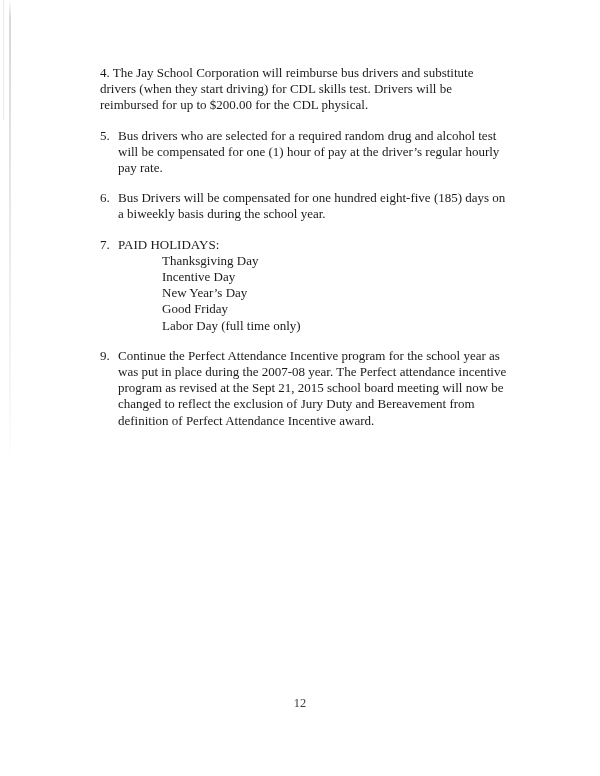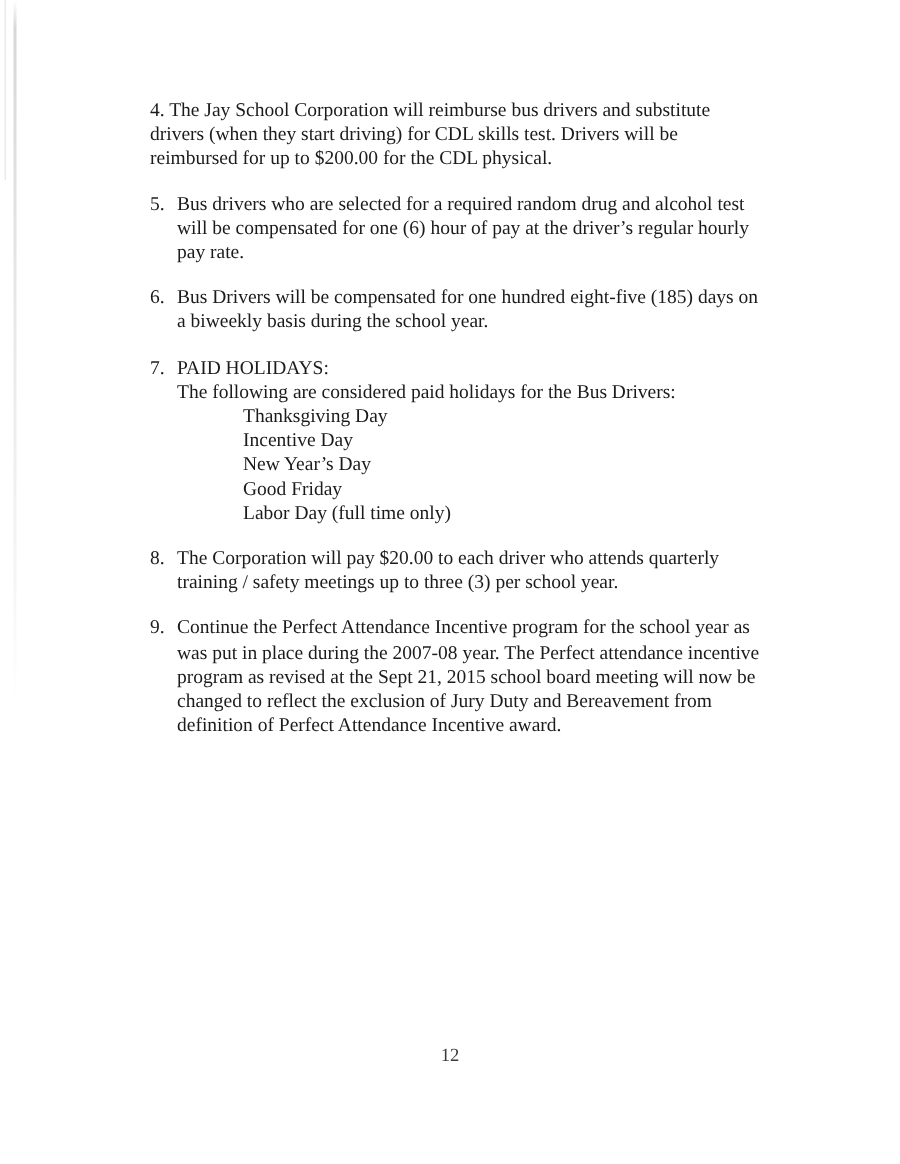--- a/index.html
+++ b/index.html
@@ -124,36 +124,34 @@
 
 <div class="page">
 
   <div class="scan-streak"></div>
   <div class="scan-streak-2"></div>
 
   <div class="content">
 
     <p class="item item-flush"><span class="num">4.</span><span>The Jay School Corporation will reimburse bus drivers and substitute drivers (when they start driving) for CDL skills test.  Drivers will be reimbursed for up to $200.00 for the CDL physical.</span></p>
 
-    <p class="item item-hang"><span class="num">5.</span><span class="body">Bus drivers who are selected for a required random drug and alcohol test will be compensated for one (6) hour of pay at the driver’s regular hourly pay rate.</span></p>
+    <p class="item item-hang"><span class="num">5.</span><span class="body">Bus drivers who are selected for a required random drug and alcohol test will be compensated for one (1) hour of pay at the driver’s regular hourly pay rate.</span></p>
 
     <p class="item item-hang"><span class="num">6.</span><span class="body">Bus Drivers will be compensated for one hundred eight-five (185) days on a biweekly basis during the school year.</span></p>
 
     <p class="item item-hang"><span class="num">7.</span><span class="body">PAID HOLIDAYS:</span>
-      <span class="sub-line">The following are considered paid holidays for the Bus Drivers:</span>
       <span class="holiday-list">
         <span class="holiday">Thanksgiving Day</span>
         <span class="holiday">Incentive Day</span>
         <span class="holiday">New Year’s Day</span>
         <span class="holiday">Good Friday</span>
         <span class="holiday">Labor Day (full time only)</span>
       </span>
     </p>
 
-    <p class="item item-hang"><span class="num">8.</span><span class="body">The Corporation will pay $20.00 to each driver who attends quarterly training / safety meetings up to three (3) per school year.</span></p>
 
     <p class="item item-hang"><span class="num">9.</span><span class="body">Continue the Perfect Attendance Incentive program for the school year as was put in place during the 2007-08 year.  </span><span class="ital">The Perfect attendance incentive program as revised at the Sept 21, 2015 school board meeting will now be changed to reflect the exclusion of Jury Duty and Bereavement from definition of Perfect Attendance Incentive award.</span></p>
 
   </div>
 
   <div class="page-number">12</div>
 
 </div>
 
 </body></html>

